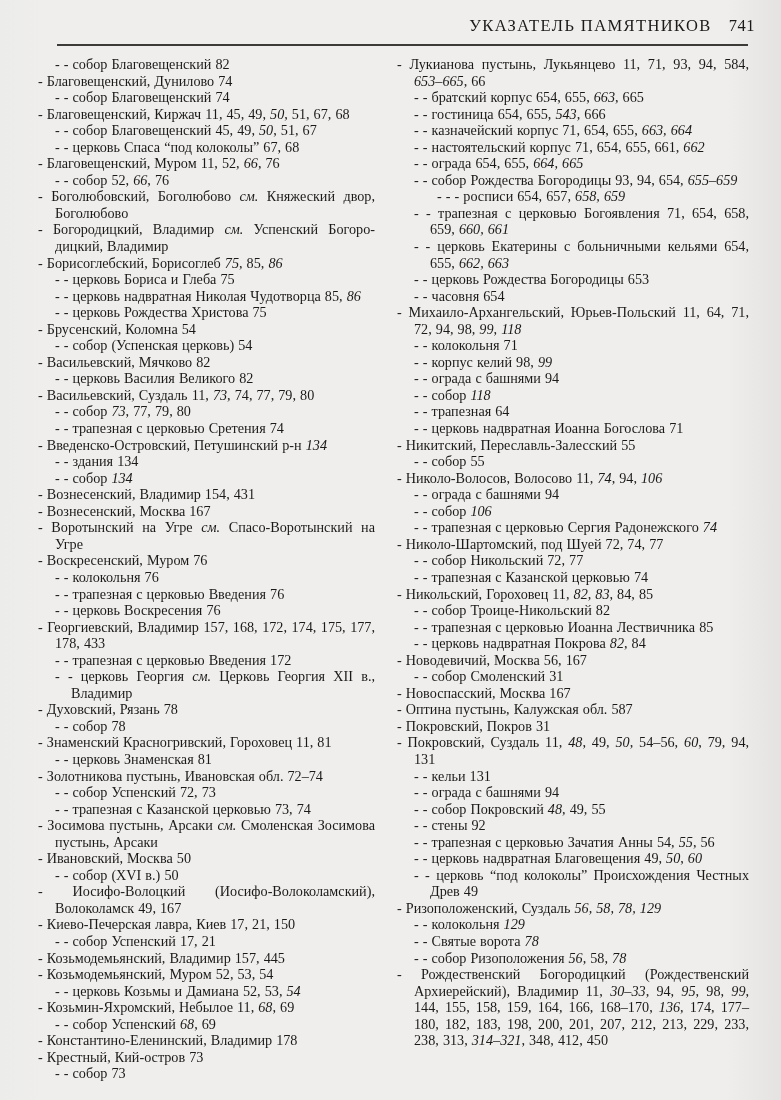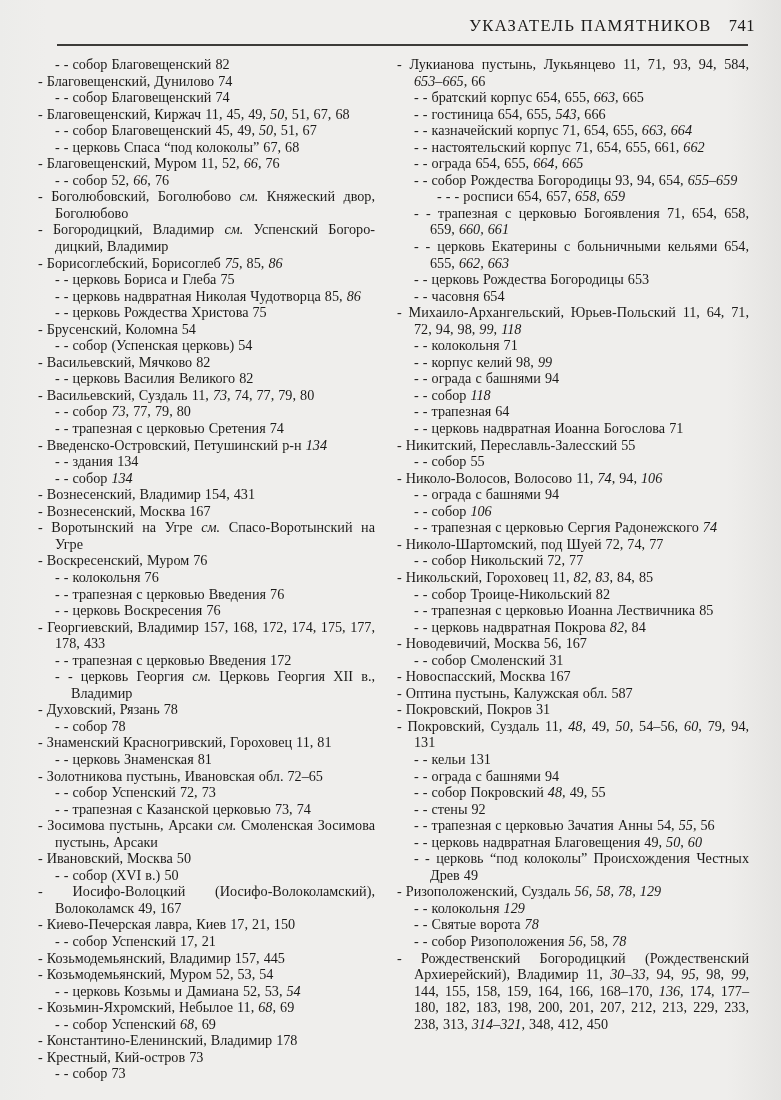--- a/index.html
+++ b/index.html
@@ -104,21 +104,21 @@
         <p class="entry l2">- - колокольня 76</p>
         <p class="entry l2">- - трапезная с церковью Введения 76</p>
         <p class="entry l2">- - церковь Воскресения 76</p>
         <p class="entry l1">- Георгиевский, Владимир 157, 168, 172, 174, 175, 177, 178, 433</p>
         <p class="entry l2">- - трапезная с церковью Введения 172</p>
         <p class="entry l2">- - церковь Георгия <i>см.</i> Церковь Георгия XII в., Владимир</p>
         <p class="entry l1">- Духовский, Рязань 78</p>
         <p class="entry l2">- - собор 78</p>
         <p class="entry l1">- Знаменский Красногривский, Гороховец 11, 81</p>
         <p class="entry l2">- - церковь Знаменская 81</p>
-        <p class="entry l1">- Золотникова пустынь, Ивановская обл. 72–65</p>
+        <p class="entry l1">- Золотникова пустынь, Ивановская обл. 72–74</p>
         <p class="entry l2">- - собор Успенский 72, 73</p>
         <p class="entry l2">- - трапезная с Казанской церковью 73, 74</p>
         <p class="entry l1">- Зосимова пустынь, Арсаки <i>см.</i> Смоленская Зо­симова пустынь, Арсаки</p>
         <p class="entry l1">- Ивановский, Москва 50</p>
         <p class="entry l2">- - собор (XVI в.) 50</p>
         <p class="entry l1">- Иосифо-Волоцкий (Иосифо-Волоколамский), Волоколамск 49, 167</p>
         <p class="entry l1">- Киево-Печерская лавра, Киев 17, 21, 150</p>
         <p class="entry l2">- - собор Успенский 17, 21</p>
         <p class="entry l1">- Козьмодемьянский, Владимир 157, 445</p>
         <p class="entry l1">- Козьмодемьянский, Муром 52, 53, 54</p>
@@ -150,20 +150,21 @@
         <p class="entry l2">- - трапезная 64</p>
         <p class="entry l2">- - церковь надвратная Иоанна Богослова 71</p>
         <p class="entry l1">- Никитский, Переславль-Залесский 55</p>
         <p class="entry l2">- - собор 55</p>
         <p class="entry l1">- Николо-Волосов, Волосово 11, <i>74</i>, 94, <i>106</i></p>
         <p class="entry l2">- - ограда с башнями 94</p>
         <p class="entry l2">- - собор <i>106</i></p>
         <p class="entry l2">- - трапезная с церковью Сергия Радонежского <i>74</i></p>
         <p class="entry l1">- Николо-Шартомский, под Шуей 72, 74, 77</p>
         <p class="entry l2">- - собор Никольский 72, 77</p>
+        <p class="entry l2">- - трапезная с Казанской церковью 74</p>
         <p class="entry l1">- Никольский, Гороховец 11, <i>82</i>, <i>83</i>, 84, 85</p>
         <p class="entry l2">- - собор Троице-Никольский 82</p>
         <p class="entry l2">- - трапезная с церковью Иоанна Лествичника 85</p>
         <p class="entry l2">- - церковь надвратная Покрова <i>82</i>, 84</p>
         <p class="entry l1">- Новодевичий, Москва 56, 167</p>
         <p class="entry l2">- - собор Смоленский 31</p>
         <p class="entry l1">- Новоспасский, Москва 167</p>
         <p class="entry l1">- Оптина пустынь, Калужская обл. 587</p>
         <p class="entry l1">- Покровский, Покров 31</p>
         <p class="entry l1">- Покровский, Суздаль 11, <i>48</i>, 49, <i>50</i>, 54–56, <i>60</i>, 79, 94, 131</p>

